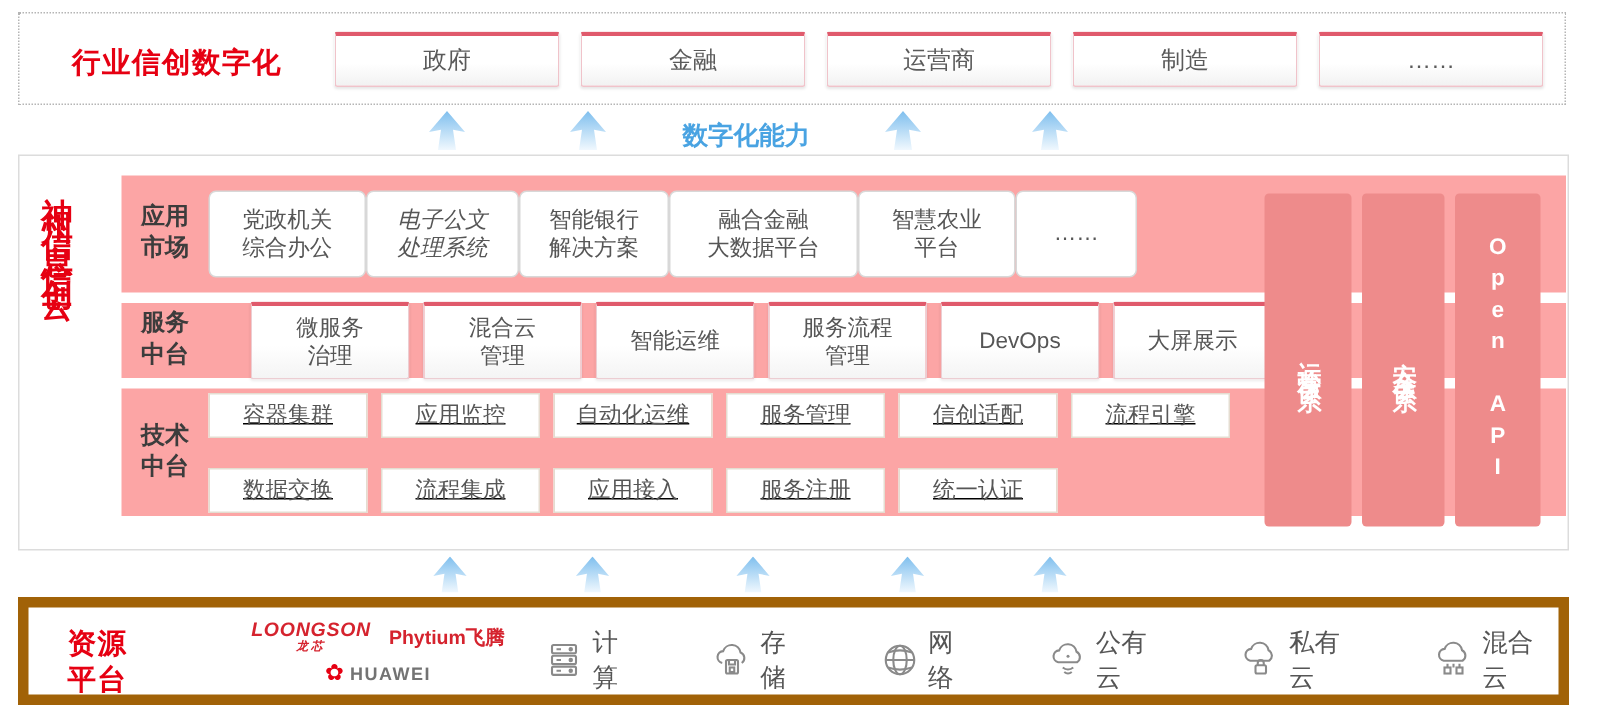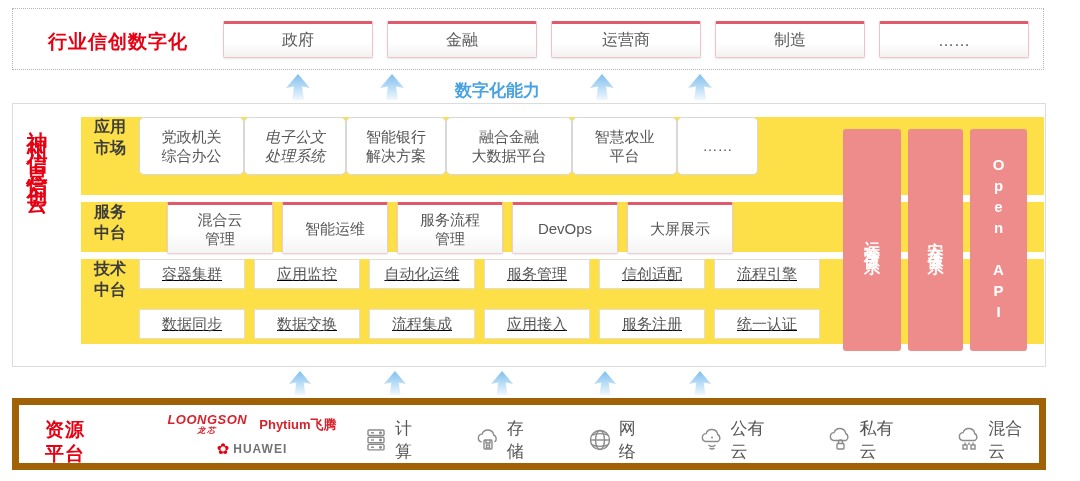--- a/index.html
+++ b/index.html
@@ -22,21 +22,21 @@
   .arrow { position:absolute; width:26px; height:26px; }
   .cap-label { position:absolute; left:455px; top:79px; font-size:17px; font-weight:bold; color:#49a3e2; }
 
   
   .main-box { position:absolute; left:12px; top:103px; width:1034px; height:264px;
     border:1px solid #dcdcdc; background:#fff; }
   .vertical-title { position:absolute; left:14px; top:10px; writing-mode:vertical-lr;
     text-orientation:upright; font-size:21px; font-weight:bold; color:#e60012;
     letter-spacing:11px; line-height:1; }
   .rows { position:absolute; left:68px; top:13px; width:963px; }
-  .row { background:#fde047; display:flex; align-items:flex-start; margin-bottom:7px; }
+  .row { background:#fca5a5; display:flex; align-items:center; margin-bottom:7px; }
   .row-label { width:58px; text-align:center; font-weight:bold; color:#3c3c3c;
     font-size:16px; line-height:1.3; white-space:pre-line; flex:0 0 58px; }
   .row1 { height:78px; } .row2 { height:50px;gap:28px; } .row3 { height:85px; }
   .row1 .items { display:flex; align-items:center; }
   .wbox { background:#fff; border:1px solid #d8d8d8; border-radius:5px; height:58px;
     display:flex; align-items:center; justify-content:center; text-align:center;
     color:#565656; font-size:15px; line-height:1.3; white-space:pre-line; }
   .w105{width:105px;} .w102{width:102px;font-style:italic;} .w100{width:100px;} .w126{width:126px;} .w81{width:81px;}
   .row2 .items { display:flex; gap:9px; align-items:center; }
   .rbox { width:106px; height:52px; display:flex; align-items:center; justify-content:center;
@@ -140,20 +140,22 @@
         <div class="wbox w105">智慧农业
 平台</div>
         <div class="wbox w81">……</div>
       </div>
     </div>
 
     <div class="row row2">
       <div class="row-label">服务
 中台</div>
       <div class="items">
+        <div class="rbox">微服务
+治理</div>
         <div class="rbox">混合云
 管理</div>
         <div class="rbox">智能运维</div>
         <div class="rbox">服务流程
 管理</div>
         <div class="rbox">DevOps</div>
         <div class="rbox">大屏展示</div>
       </div>
     </div>
 
@@ -163,21 +165,20 @@
       <div class="items-col">
         <div class="subrow">
           <div class="tbox">容器集群</div>
           <div class="tbox">应用监控</div>
           <div class="tbox">自动化运维</div>
           <div class="tbox">服务管理</div>
           <div class="tbox">信创适配</div>
           <div class="tbox">流程引擎</div>
         </div>
         <div class="subrow">
-          <div class="tbox">数据同步</div>
           <div class="tbox">数据交换</div>
           <div class="tbox">流程集成</div>
           <div class="tbox">应用接入</div>
           <div class="tbox">服务注册</div>
           <div class="tbox">统一认证</div>
         </div>
       </div>
     </div>
   </div>
 

